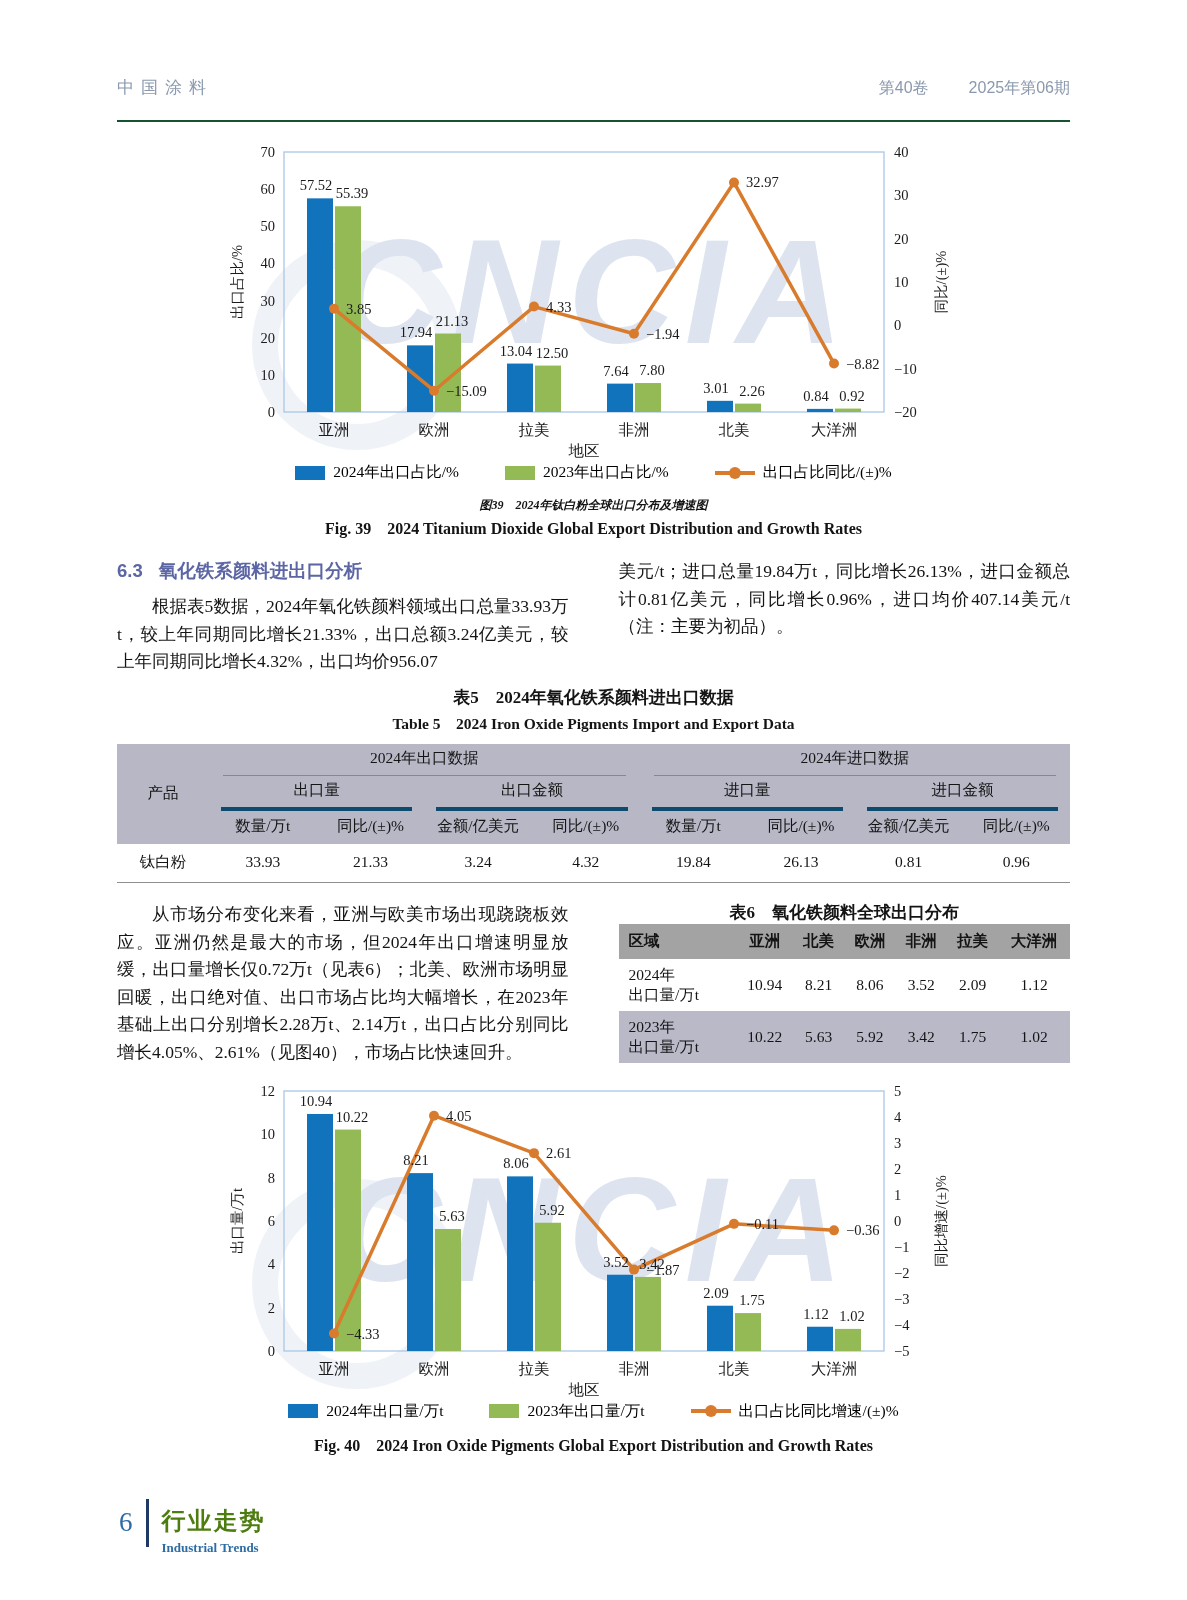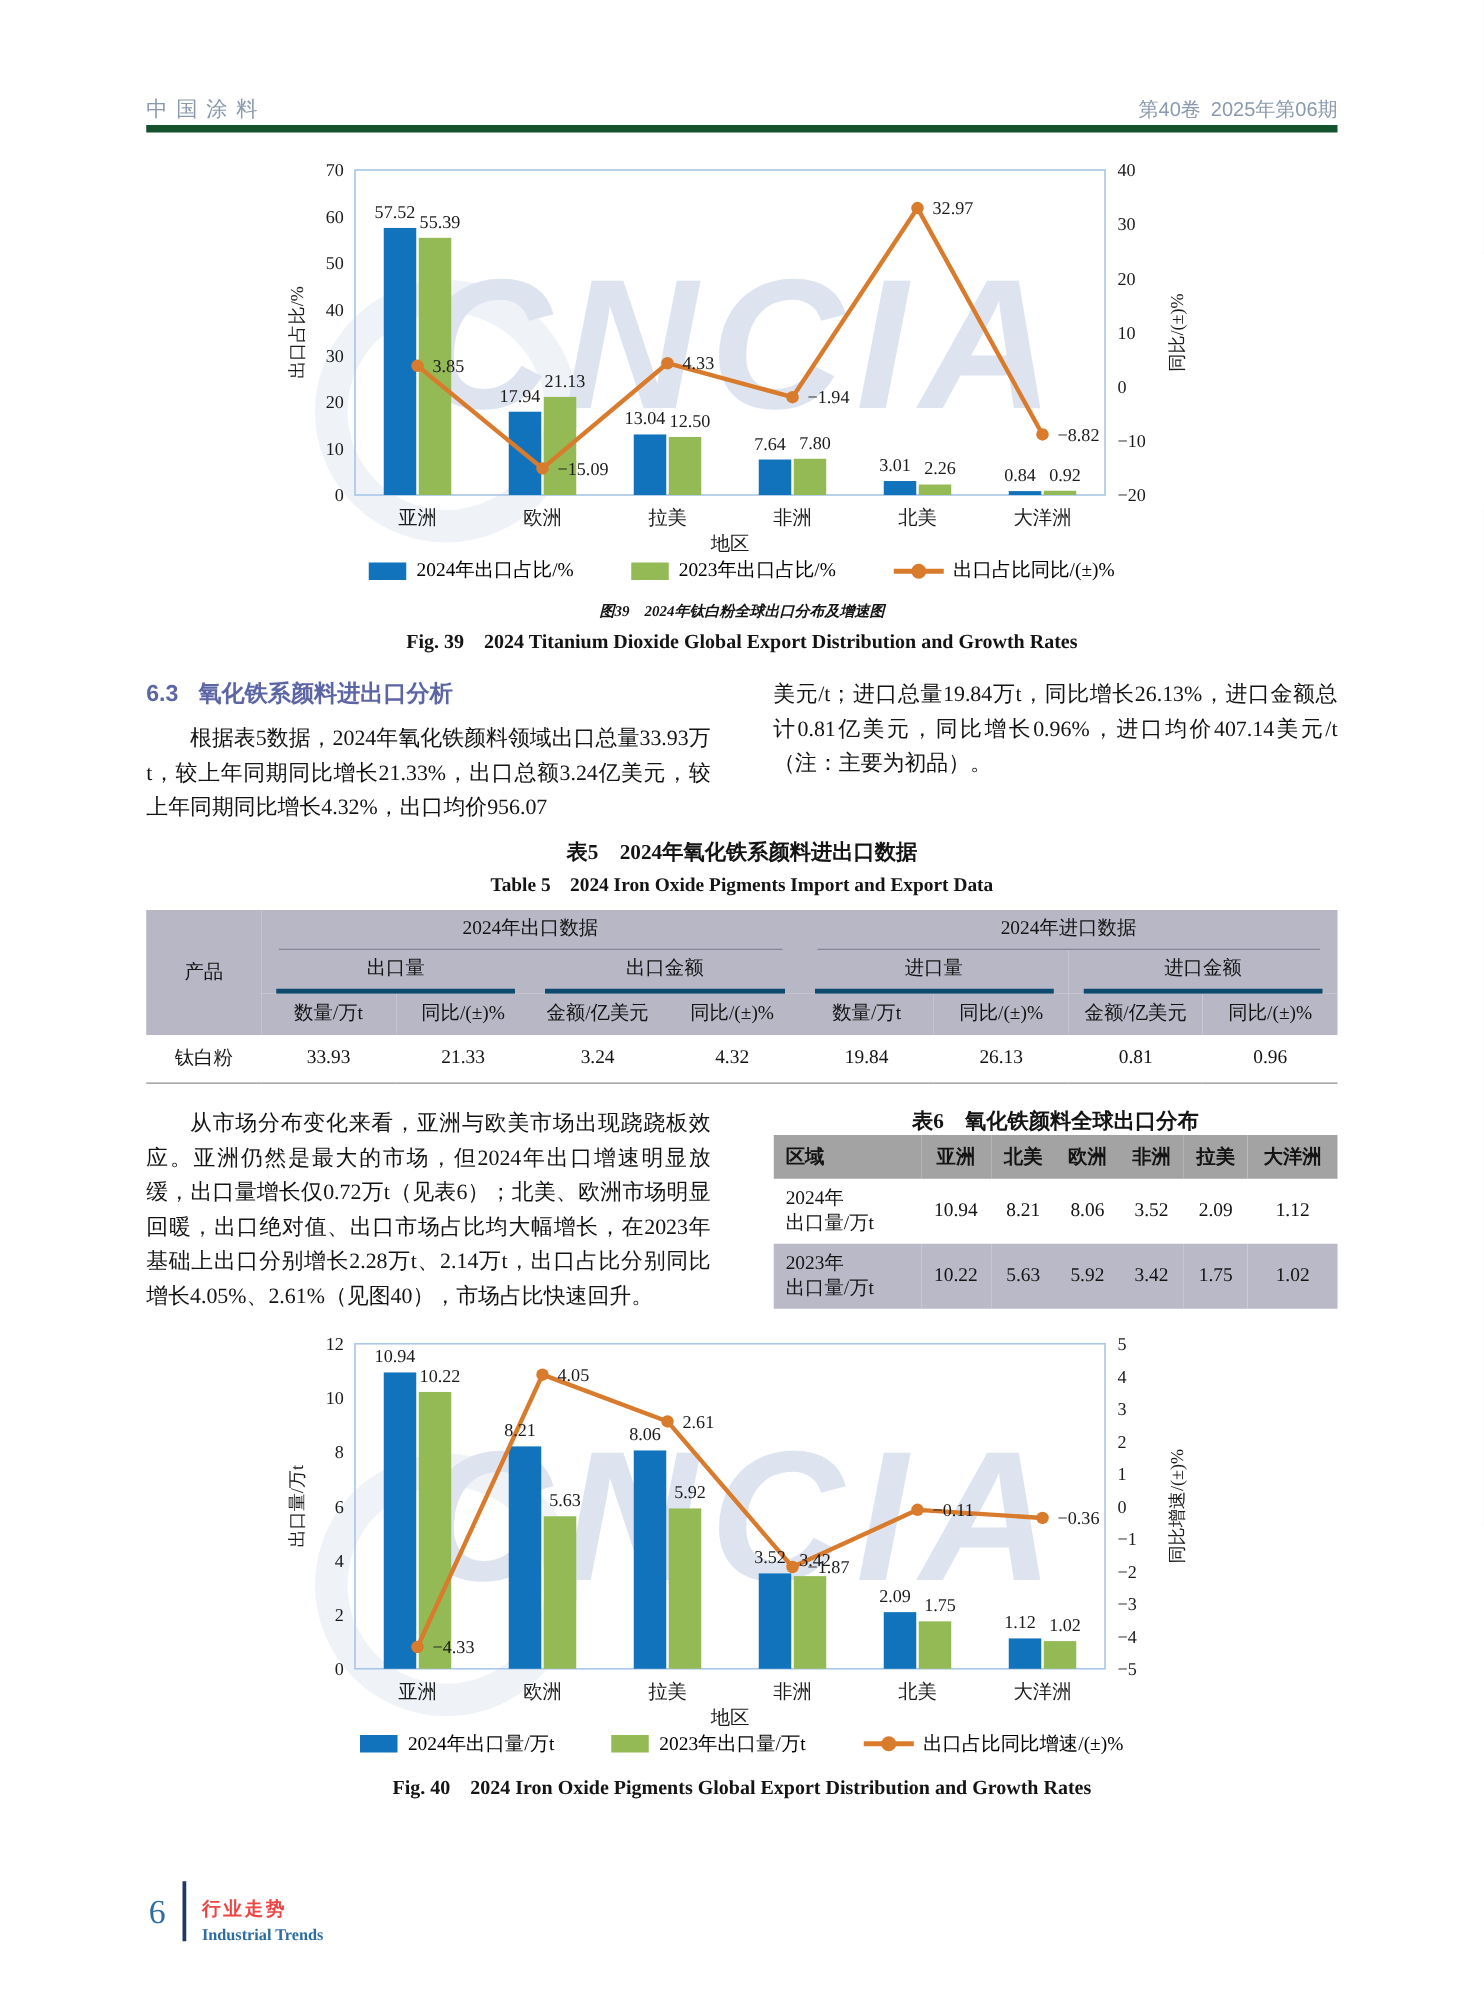--- a/index.html
+++ b/index.html
@@ -7,26 +7,26 @@
   .page {
     width:1187px; height:1600px; margin:0 auto; background:#ffffff;
     position:relative; overflow:hidden;
     font-family:"Liberation Serif","DejaVu Serif",serif; color:#141414;
   }
   .content { padding:0 117px; }
 
   
   .runhead {
     display:flex; justify-content:space-between; align-items:flex-end;
-    padding-top:76px; padding-bottom:1px; border-bottom:6px solid #14532d;
+    padding-top:76px; padding-bottom:21px; border-bottom:2px solid #14532d;
     font-family:"Liberation Sans","DejaVu Sans",sans-serif;
     font-size:17px; color:#8a99ad;
   }
   .runhead .jname { letter-spacing:7px; }
-  .runhead .right { display:flex; gap:8px; font-size:16px;text-align:right; }
+  .runhead .right { display:flex; gap:40px; font-size:16px;text-align:right; }
 
   
   .chart-block { margin-top:18px; }
   .chart-wrap { width:740px; margin:0 auto; position:relative; }
   .chart-wrap svg { position:relative; z-index:1; display:block; }
   .watermark {
     position:absolute; inset:0 0 40px 0; display:flex; align-items:center; justify-content:center;
     font-family:"Liberation Sans","DejaVu Sans",sans-serif;
     font-style:italic; font-weight:bold; font-size:148px; letter-spacing:10px;
     color:#dde4f0; z-index:0; user-select:none;
@@ -82,21 +82,21 @@
   .t6 td { text-align:center; padding:6px 4px; }
   .t6 td.lab { text-align:left; padding-left:10px; white-space:pre-line; line-height:1.3; }
   .t6 tr.alt td { background:#b9b9c8; }
 
   
   .footer { position:absolute; left:119px; bottom:44px; display:flex; align-items:center; gap:13px; }
   .footer .pg { font-size:27px; color:#2e6da4; }
   .footer .vbar { width:3px; height:48px; background:#1f3864; }
   .footer .fzh {
     font-family:"Liberation Sans","DejaVu Sans",sans-serif;
-    font-size:15px; font-weight:bold; color:#ef4444; letter-spacing:2px;margin-top:16px;
+    font-size:24px; font-weight:bold; color:#4d7c0f; letter-spacing:2px;margin-top:16px;
   }
   .footer .fen { font-size:13px; font-weight:bold; color:#2e6da4; margin-top:3px; }
 </style>
 </head>
 <body>
 
 <div class="page">
   <div class="content">
 
     <div class="runhead">

